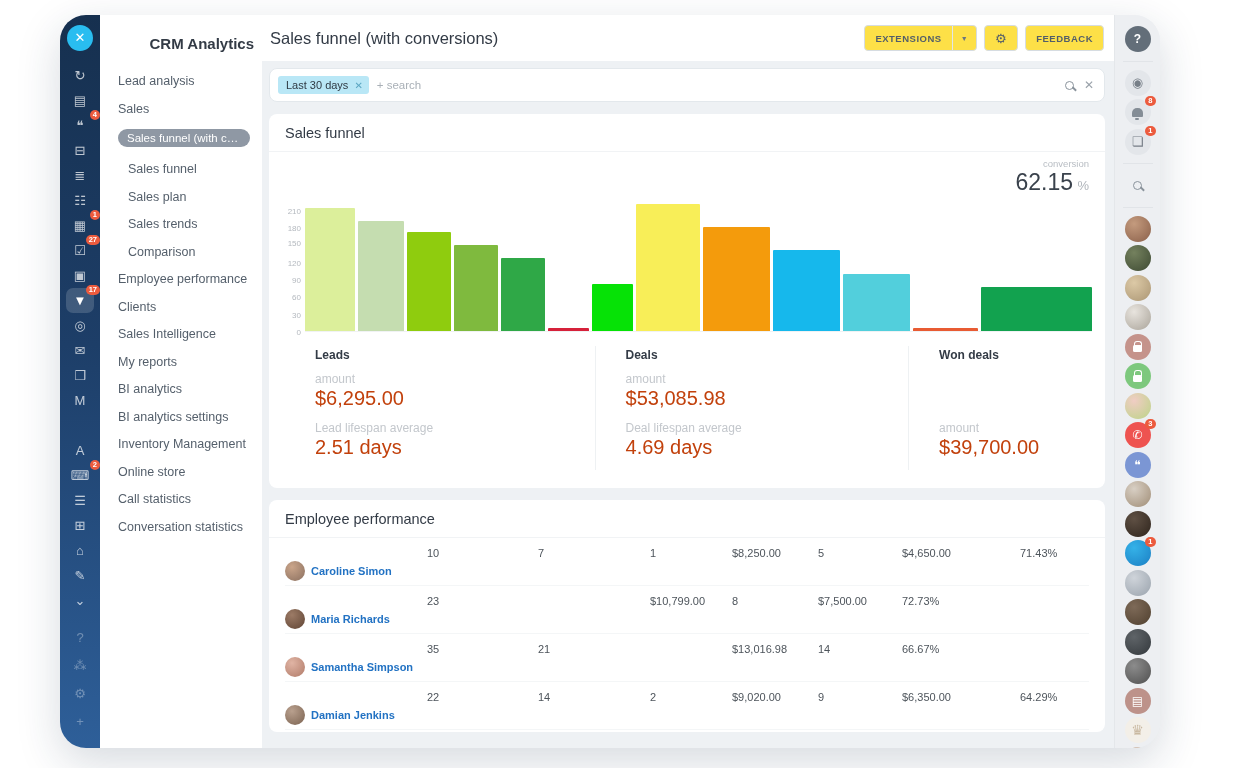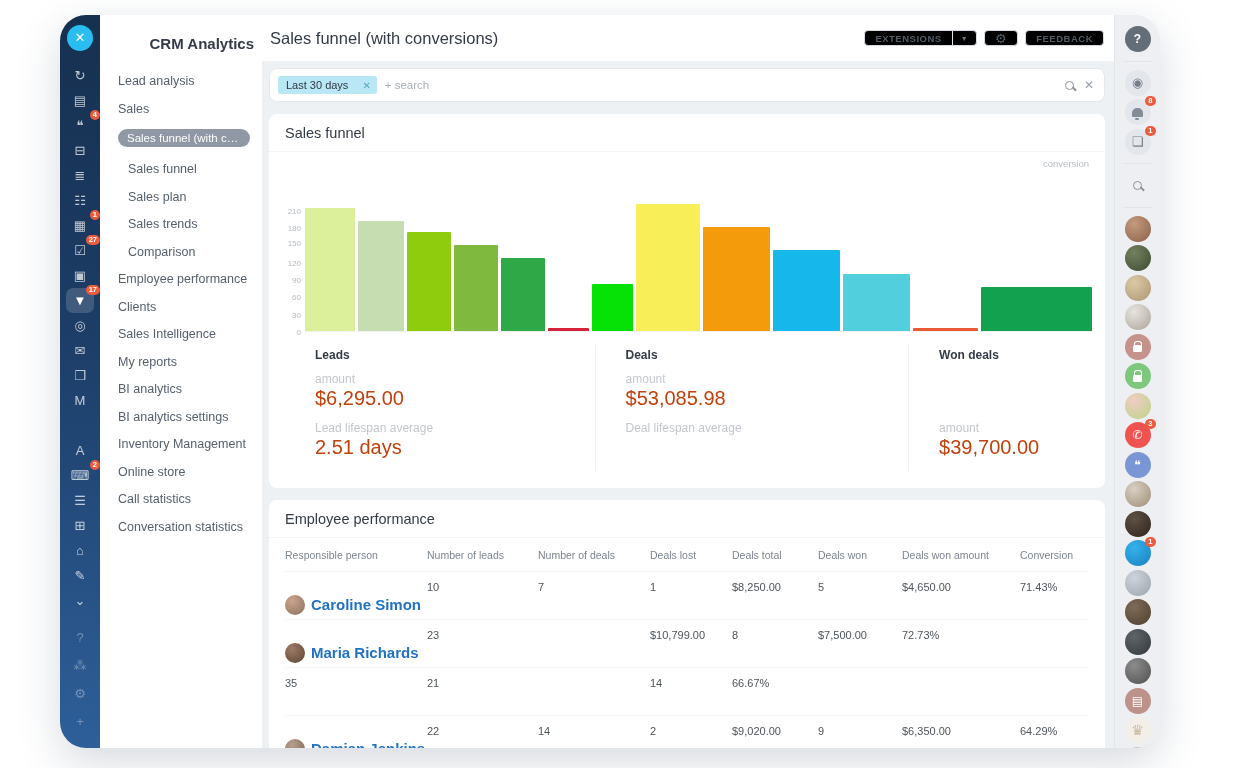--- a/index.html
+++ b/index.html
@@ -31,34 +31,34 @@
   .nav-item { font-size:12.5px; color:#545f6b; margin-bottom:13.5px; cursor:pointer; white-space:nowrap;
               overflow:hidden; text-overflow:ellipsis; }
   .nav-item.indent { margin-left:10px; }
   .nav-item.pill { background:#8f98a4; color:#fff; border-radius:11px; padding:3px 9px; display:inline-block;
                    font-size:11.5px; max-width:132px; margin-bottom:11px; }
 
   
   .main { flex:1; display:flex; flex-direction:column; min-width:0; }
   .topbar { background:#fff; height:46px; flex:0 0 46px; display:flex; align-items:center; padding:0 10px 0 8px; }
   .page-title { font-size:16.5px; color:#333b46; flex:1; }
-  .tb-btn { background:#000000; border:1px solid #d6dce1; border-radius:4px; height:16px; display:flex;
+  .tb-btn { background:#fde047; border:1px solid #d6dce1; border-radius:4px; height:26px; display:flex;
             align-items:center; font-size:9.5px; font-weight:bold; letter-spacing:.5px; color:#535e69;
             padding:0 10px; cursor:pointer; margin-left:7px; }
   .tb-split { padding:0; }
   .tb-split .lbl { padding:0 10px; }
   .tb-split .caret { border-left:1px solid #e1e6ea; padding:0 8px; font-size:7px; color:#6b7680; align-self:stretch; display:flex; align-items:center; }
   .gear-glyph { font-size:13px; color:#535e69; }
 
   .content { flex:1; padding:7px 9px 0 7px; overflow:hidden; }
   .card { background:#fff; border-radius:8px; }
 
   
   .search-card { border:1px solid #e3e8ec; height:34px; display:flex; align-items:center; padding:0 10px 0 8px; margin-bottom:12px; }
-  .chip { background:#b9e7f6; border-radius:3px; font-size:11px; color:#2f3a44; padding:3px 6px 3px 8px; display:flex; align-items:center; gap:14px; }
+  .chip { background:#b9e7f6; border-radius:3px; font-size:11px; color:#2f3a44; padding:3px 6px 3px 8px; display:flex; align-items:center; gap:6px; }
   .chip .x { color:#5ba6c2; font-size:10px; cursor:pointer; }
   .search-ph { color:#a9b0b7; font-size:11.5px; margin-left:8px; flex:1; }
   .mag { width:9px; height:9px; border:1.5px solid #8a939c; border-radius:50%; position:relative; display:inline-block; }
   .mag::after { content:''; position:absolute; width:5px; height:1.5px; background:#8a939c; transform:rotate(45deg); right:-4px; bottom:-1px; }
   .search-x { color:#9aa2aa; font-size:12px; margin-left:10px; cursor:pointer; }
 
   
   .funnel-card { margin-bottom:12px; padding-bottom:4px; }
   .card-head { padding:11px 16px 10px; border-bottom:1px solid #f1f3f5; font-size:14.5px; color:#333b46; }
   .funnel-body { padding:6px 16px 0; }
@@ -85,21 +85,21 @@
   
   .table-card { padding-bottom:2px; }
   .tbl { padding:0 16px; }
   .thead, .trow { display:grid; grid-template-columns:142px 111px 112px 82px 86px 84px 118px 1fr; column-gap:0; }
   .thead { border-bottom:1px solid #f1f3f5; padding:11px 0 10px; }
   .th { font-size:10.5px; color:#7d858e; }
   .trow { border-bottom:1px solid #f4f6f7; height:48px; }
   .td { font-size:11px; color:#4d545b; padding-top:9px; }
   .person { display:flex; align-items:center; gap:6px; padding-top:18px; }
   .pav { width:20px; height:20px; border-radius:50%; flex:0 0 20px; }
-  .pname { font-size:15px; font-weight:bold; color:#2272c3; cursor:pointer; white-space:nowrap; }
+  .pname { font-size:11px; font-weight:bold; color:#2272c3; cursor:pointer; white-space:nowrap; }
 
   
   .rrail { width:46px; flex:0 0 46px; background:#edeff2; border-left:1px solid #e4e7ea;
            display:flex; flex-direction:column; align-items:center; padding:11px 0 6px; overflow:hidden; }
   .rr-item { position:relative; width:26px; height:26px; border-radius:50%; margin-bottom:3.5px; flex:0 0 auto;
              display:flex; align-items:center; justify-content:center; cursor:pointer; }
   .rr-sep { width:30px; border-top:1px solid #e1e4e8; margin:5px 0 8px; flex:0 0 auto; }
   .rr-help { background:#636e79; color:#fff; font-size:12px; font-weight:bold; }
   .rr-ghost { background:#e3e6ea; color:#777f88; font-size:13px; }
   .rr-badge { position:absolute; top:-3px; right:-5px; background:#ec5b3e; color:#fff; font-size:7.5px;
@@ -255,20 +255,22 @@
         <div class="search-ph">+ search</div>
         <span class="mag"></span>
         <span class="search-x">✕</span>
       </div>
 
       <div class="card funnel-card">
         <div class="card-head">Sales funnel</div>
         <div class="funnel-body">
           <div class="conv">
             <div class="conv-label">conversion</div>
+            <div><span class="conv-value">62.15</span>
+                 <span class="conv-unit">%</span></div>
           </div>
           <div class="chart-row">
             <div class="yaxis" id="yaxis">
                 <span class="ytick" style="bottom:0px">0</span>
                 <span class="ytick" style="bottom:17.333333333333332px">30</span>
                 <span class="ytick" style="bottom:34.666666666666664px">60</span>
                 <span class="ytick" style="bottom:52px">90</span>
                 <span class="ytick" style="bottom:69.33333333333333px">120</span>
                 <span class="ytick" style="bottom:89px">150</span>
                 <span class="ytick" style="bottom:104px">180</span>
@@ -298,44 +300,35 @@
         <div class="stat-value">$6,295.00</div>
                 <div class="stat-label">Lead lifespan average</div>
         <div class="stat-value">2.51 days</div>
    </div>
               <div class="stat-col">
      <div class="stat-title">Deals</div>
 
      <div class="stat-label">amount</div>
         <div class="stat-value">$53,085.98</div>
                 <div class="stat-label">Deal lifespan average</div>
+        <div class="stat-value">4.69 days</div>
    </div>
               <div class="stat-col">
      <div class="stat-title">Won deals</div>
      <div class="push"></div>
      <div class="stat-label">amount</div>
         <div class="stat-value">$39,700.00</div>
    </div>
             </div>
         </div>
       </div>
 
       <div class="card table-card">
         <div class="card-head">Employee performance</div>
         <div class="tbl">
-          <div class="thead" id="thead">
-              <div class="th">Responsible person</div>
-              <div class="th">Number of leads</div>
-              <div class="th">Number of deals</div>
-              <div class="th">Deals lost</div>
-              <div class="th">Deals total</div>
-              <div class="th">Deals won</div>
-              <div class="th">Deals won amount</div>
-              <div class="th">Conversion</div>
-            </div>
           <div id="tbody">
               <div class="trow">
      <div class="person">
        <span class="pav" style="background:radial-gradient(circle at 35% 30%, #caa58a, #8a6f5f)"></span>
        <span class="pname">Caroline Simon</span>
      </div>
      <div class="td">10</div>
                 <div class="td">7</div>
                 <div class="td">1</div>
                 <div class="td">$8,250.00</div>
@@ -349,23 +342,28 @@
        <span class="pname">Maria Richards</span>
      </div>
      <div class="td">23</div>
                 <div class="td"></div>
                 <div class="td">$10,799.00</div>
                 <div class="td">8</div>
                 <div class="td">$7,500.00</div>
                 <div class="td">72.73%</div>
    </div>
               <div class="trow">
+     <div class="person">
+       <span class="pav" style="background:radial-gradient(circle at 35% 30%, #e0b4a4, #b07a68)"></span>
+       <span class="pname">Samantha Simpson</span>
+     </div>
      <div class="td">35</div>
                 <div class="td">21</div>
                 <div class="td"></div>
+                <div class="td">$13,016.98</div>
                 <div class="td">14</div>
                 <div class="td">66.67%</div>
    </div>
               <div class="trow">
      <div class="person">
        <span class="pav" style="background:radial-gradient(circle at 35% 30%, #b9a08e, #7a6250)"></span>
        <span class="pname">Damian Jenkins</span>
      </div>
      <div class="td">22</div>
                 <div class="td">14</div>

